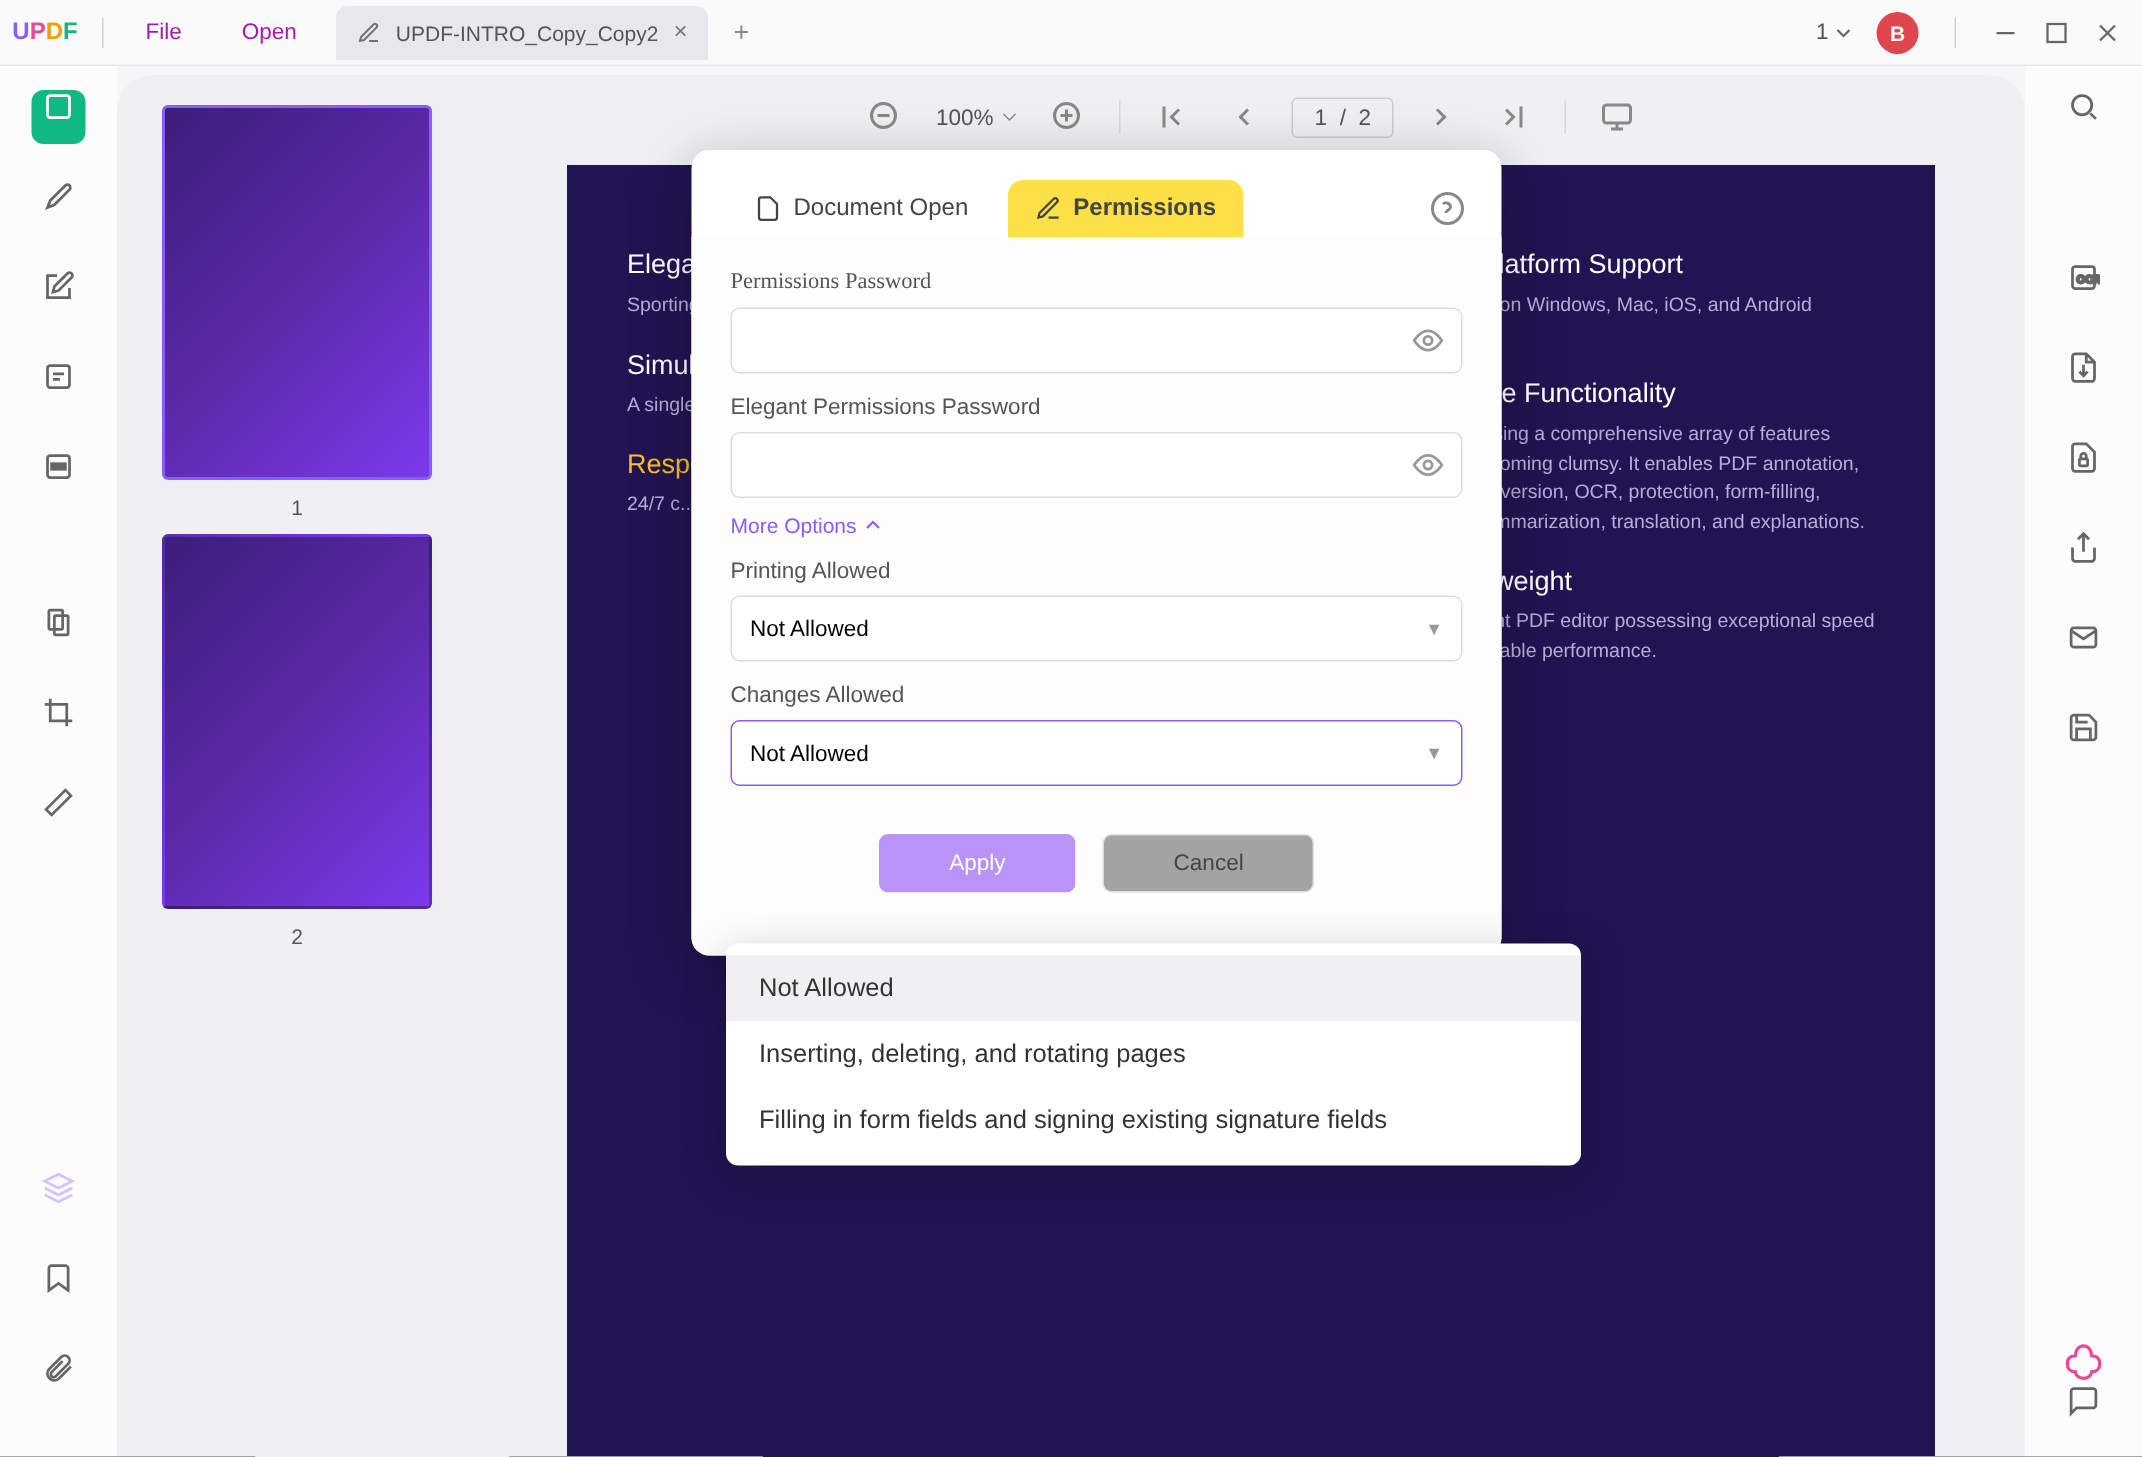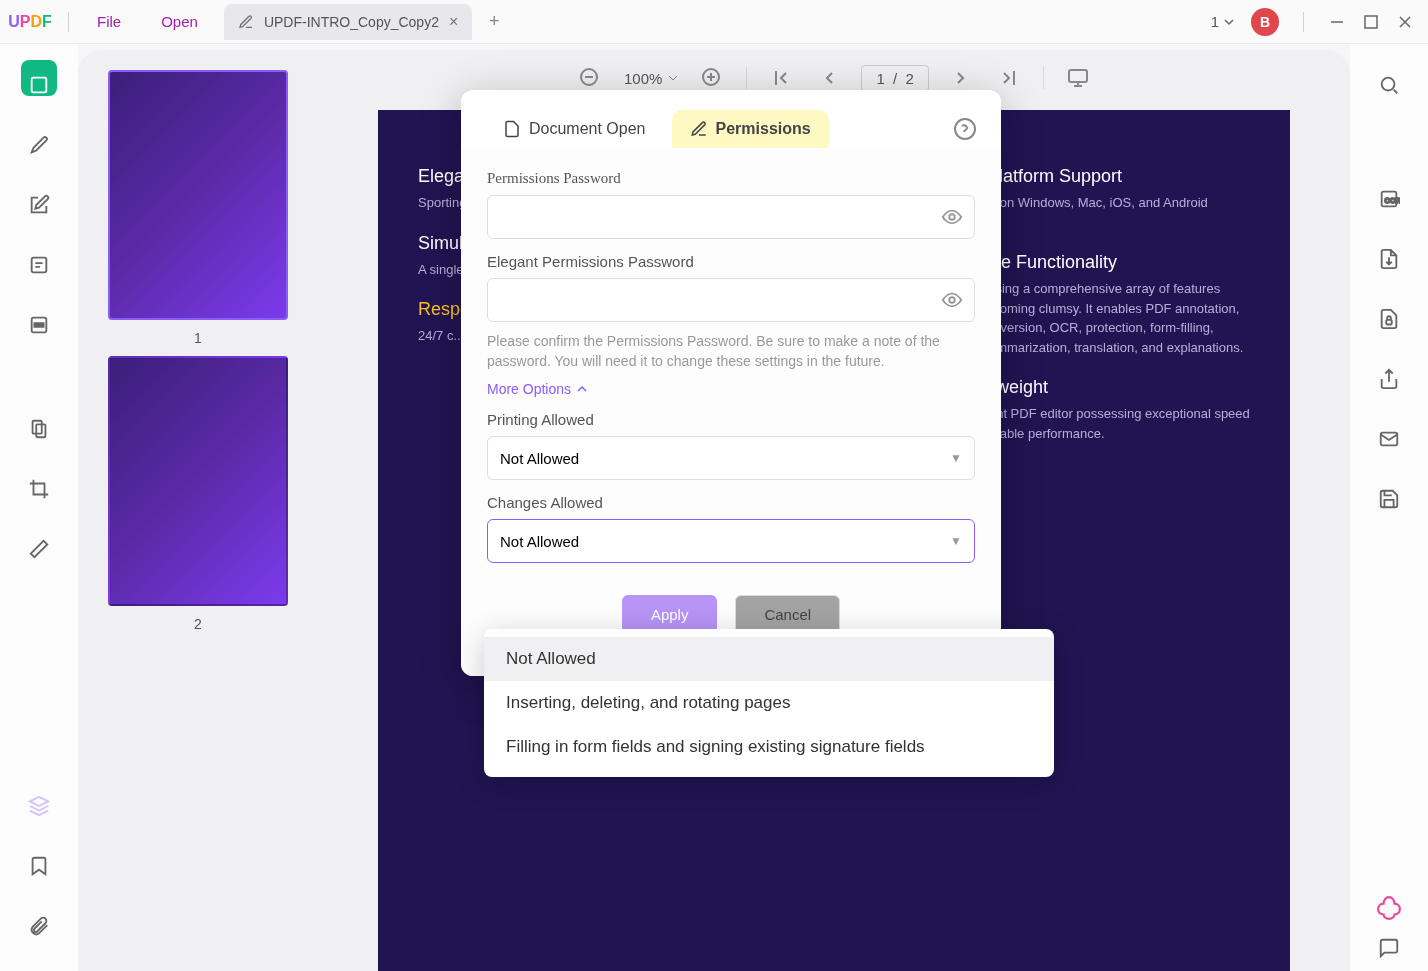--- a/index.html
+++ b/index.html
@@ -18,21 +18,21 @@
 .tab-add { width: 28px; text-align: center; font-size: 18px; color: #888; cursor: pointer; margin-left: 8px; }
 .tb-right { margin-left: auto; display: flex; align-items: center; gap: 16px; padding-right: 14px; }
 .win-count { font-size: 15px; color: #555; display: flex; align-items: center; gap: 4px; }
 .avatar { width: 28px; height: 28px; border-radius: 50%; background: #e0474c; color: #fff; display: flex; align-items: center; justify-content: center; font-size: 14px; font-weight: 600; }
 .win-btn { width: 18px; height: 18px; color: #666; cursor: pointer; }
 
 
 .workspace { position: relative; display: flex; height: calc(100% - 44px); }
 .sidebar-left { width: 78px; background: #fcfcfd; display: flex; flex-direction: column; align-items: center; padding-top: 16px; gap: 24px; }
 .sidebar-right { width: 78px; background: #fcfcfd; display: flex; flex-direction: column; align-items: center; padding-top: 16px; gap: 24px; }
-.side-btn { width: 36px; height: 36px; display: flex; align-items: flex-end; justify-content: center; color: #666; cursor: pointer; border-radius: 8px; font-weight: bold; }
+.side-btn { width: 36px; height: 36px; display: flex; align-items: flex-start; justify-content: center; color: #666; cursor: pointer; border-radius: 8px; font-weight: bold; }
 .side-btn.active { background: #10b981; color: #fff; }
 .side-btn svg { width: 22px; height: 22px; }
 .side-spacer { flex: 1; }
 .side-dim { opacity: 0.5; }
 
 
 .center { flex: 1; background: #f0f0f3; border-radius: 24px 24px 0 0; margin-top: 6px; display: flex; overflow: hidden; position: relative; }
 .thumbs { width: 240px; padding: 20px 10px; display: flex; flex-direction: column; align-items: center; gap: 10px; overflow: auto; }
 .thumb { width: 180px; height: 250px; background: linear-gradient(135deg, #3b1e7a, #5b2aa8, #7c3aed); border-radius: 4px; border: 2px solid transparent; position: relative; }
 .thumb.sel { border-color: #8b5cf6; }
@@ -48,39 +48,39 @@
 
 
 .doc-bg { position: absolute; top: 60px; left: 60px; right: 60px; bottom: 0; background: #211452; color: #d0c8ef; padding: 40px; font-size: 14px; }
 .doc-bg h3 { color: #fff; font-size: 18px; margin: 16px 0 6px; font-weight: 500; }
 .doc-bg .feat { display: flex; gap: 200px; }
 .doc-bg .col { flex: 1; }
 .doc-bg p { line-height: 1.5; opacity: 0.85; font-size: 13px; margin-bottom: 20px; }
 .doc-bg .hy { color: #fbbf24; }
 
 
-.modal { position: absolute; left: 461px; top: 46px; width: 540px; background: #fff; border-radius: 12px; box-shadow: 0 8px 40px rgba(0,0,0,0.25); z-index: 20; }
+.modal { position: absolute; left: 461px; top: 56px; width: 540px; background: #fff; border-radius: 12px; box-shadow: 0 8px 40px rgba(0,0,0,0.25); z-index: 20; }
 .modal-head { display: flex; align-items: center; padding: 20px 24px 0; gap: 8px; }
 .mtab { display: flex; align-items: center; gap: 8px; padding: 10px 18px; border-radius: 10px 10px 0 0; font-size: 16px; color: #444; cursor: pointer; }
-.mtab.active { background: #fef9c3; font-weight: 600; }
+.mtab.active { background: #fde047; font-weight: 600; }
 .mtab svg { width: 18px; height: 18px; }
 .help-ic { margin-left: auto; width: 24px; height: 24px; color: #888; }
 .modal-body { background: #fdfdfe; padding: 22px 26px; border-radius: 0 0 12px 12px; }
 .fld-label { font-size: 15px; color: #555; margin-bottom: 8px; margin-top: 14px; }
 .fld-label:first-child { margin-top: 0; font-family: Liberation Serif, serif; }
 .txt-input { width: 100%; height: 44px; border: 1px solid #ddd; border-radius: 6px; padding: 0 40px 0 12px; font-size: 15px; position: relative; }
 .input-wrap { position: relative; }
 .eye { position: absolute; right: 12px; top: 50%; transform: translateY(-50%); color: #999; width: 22px; height: 22px; }
 .hint { font-size: 14px; color: #999; margin-top: 10px; line-height: 1.4; }
 .more-opt { color: #8b5cf6; font-size: 14px; margin-top: 10px; cursor: pointer; display: flex; align-items: center; gap: 6px; }
 .select { width: 100%; height: 44px; border: 1px solid #ddd; border-radius: 6px; padding: 0 12px; font-size: 15px; display: flex; align-items: center; justify-content: space-between; cursor: pointer; background: #fff; }
 .select.focus { border-color: #8b5cf6; }
 .select .caret { color: #999; font-size: 12px; }
 .modal-foot { display: flex; justify-content: center; gap: 18px; padding: 32px 0 20px; }
-.btn { padding: 10px 28px; border-radius: 6px; font-size: 15px; cursor: pointer; border: 1px solid transparent; }
+.btn { padding: 10px 46px; border-radius: 6px; font-size: 15px; cursor: pointer; border: 1px solid transparent; }
 .btn-primary { background: #b794f6; color: #fff; }
 .btn-sec { background: #a3a3a3; border-color: #ddd; color: #444; }
 
 
 .dropdown { position: absolute; left: 484px; top: 585px; width: 570px; background: #fff; border-radius: 8px; box-shadow: 0 6px 30px rgba(0,0,0,0.2); z-index: 30; padding: 8px 0; }
 .dd-item { padding: 12px 22px; font-size: 17px; color: #333; cursor: pointer; }
 .dd-item.hl { border: 3px solid #4338ca; border-radius: 4px; margin: 2px 8px; padding: 10px 14px; }
 .dd-item.sel { background: #f0f0f2; }
 
 .colorful { position: absolute; bottom: 50px; width: 26px; height: 26px; }
@@ -343,21 +343,20 @@
           </svg>
       </div>
       <div class="fld-label">Elegant Permissions Password</div>
       <div class="input-wrap">
         <input class="txt-input" type="password" style="">
         <svg class="eye" viewBox="0 0 24 24" fill="none" stroke="currentColor" stroke-width="2">
             <path d="M2 12s4-7 10-7 10 7 10 7-4 7-10 7-10-7-10-7z"></path>
             <circle cx="12" cy="12" r="3"></circle>
           </svg>
       </div>
-      <div class="hint">Please confirm the Permissions Password. Be sure to make a note of the password. You will need it to change these settings in the future.</div>
       <div class="more-opt">
         <span>More Options</span>
         <svg width="10" height="10" viewBox="0 0 10 10">
             <path d="M1 7l4-4 4 4" fill="none" stroke="#8b5cf6" stroke-width="1.5"></path>
           </svg>
       </div>
       <div class="fld-label">Printing Allowed</div>
       <div class="select">
         <span>Not Allowed</span>
           <span class="caret">▼</span>

